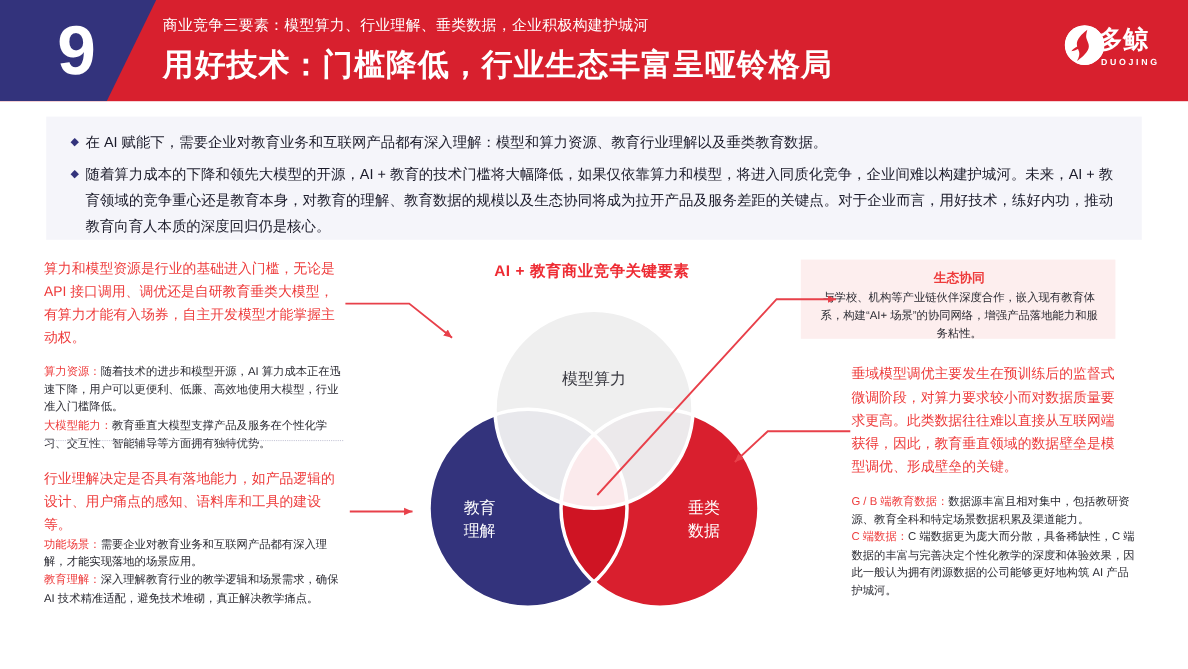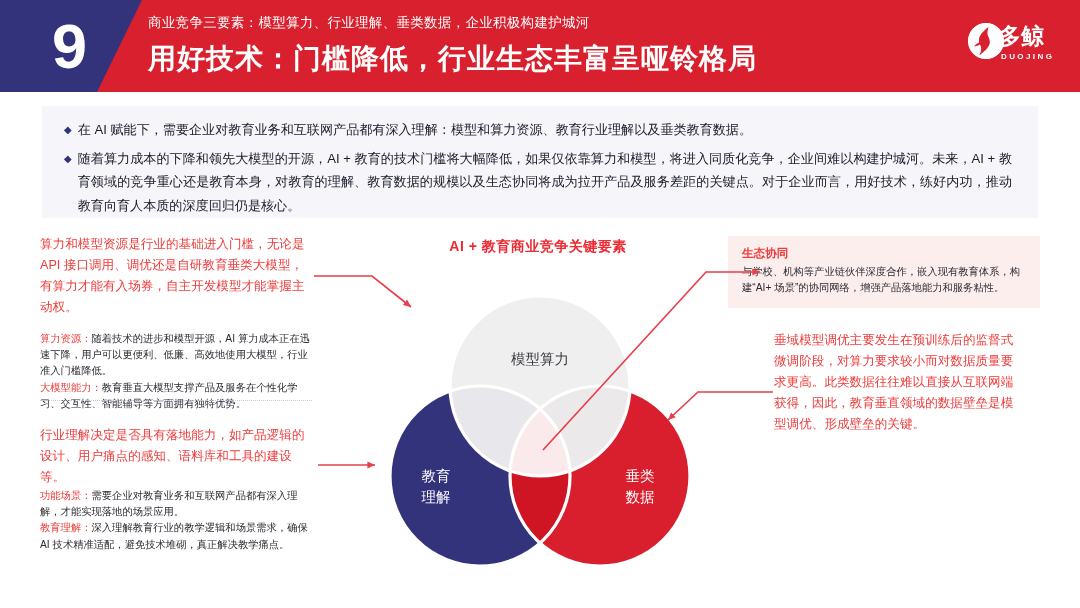--- a/index.html
+++ b/index.html
@@ -137,23 +137,24 @@
   
   #left-bottom {
     position: absolute; left: 40px; top: 425px;
     width: 272px;
   }
   #left-bottom-detail { margin-top: 0; }
 
   
   #right-card {
     position: absolute; left: 728px; top: 236px;
-    width: 312px; height: 72px;
+    width: 286px; height: 72px;
     background: #fdeeee;
     padding: 8px 12px 8px 14px;
+    text-align: center;
   }
   #right-card-title {
     color: #ee3b3b;
     font-size: 11.6px; font-weight: bold;
     line-height: 17px;
   }
   #right-card-body {
     color: #2b2b33;
     font-size: 10.3px;
     line-height: 16.2px;
@@ -174,21 +175,21 @@
   
   #venn-title {
     position: absolute; left: 388px; top: 238px;
     width: 300px;
     text-align: center;
     color: #ee2b33;
     font-size: 14px; font-weight: bold;
     letter-spacing: .5px;
   }
   #venn {
-    position: absolute; left: 368px; top: 276px;
+    position: absolute; left: 368px; top: 262px;
     width: 344px; height: 300px;
   }
   .venn-label {
     position: absolute;
     text-align: center;
     font-size: 14.5px;
     line-height: 21px;
   }
   #lbl-model {
     left: 112px; top: 73px; width: 120px;
@@ -274,20 +275,28 @@
 
   <div id="right-card">
     <div id="right-card-title">生态协同</div>
     <div id="right-card-body">与学校、机构等产业链伙伴深度合作，嵌入现有教育体系，构建“AI+ 场景”的协同网络，增强产品落地能力和服务粘性。</div>
   </div>
 
   <div id="right-mid">
     <div class="lead">垂域模型调优主要发生在预训练后的监督式微调阶段，对算力要求较小而对数据质量要求更高。此类数据往往难以直接从互联网端获得，因此，教育垂直领域的数据壁垒是模型调优、形成壁垒的关键。</div>
   </div>
 
+  <div id="right-bottom" class="detail">
+    <div>
+      <span class="detail-term">G / B 端教育数据：</span><span>数据源丰富且相对集中，包括教研资源、教育全科和特定场景数据积累及渠道能力。</span>
+    </div>
+    <div>
+      <span class="detail-term">C 端数据：</span><span>C 端数据更为庞大而分散，具备稀缺性，C 端数据的丰富与完善决定个性化教学的深度和体验效果，因此一般认为拥有闭源数据的公司能够更好地构筑 AI 产品护城河。</span>
+    </div>
+  </div>
 
   <div id="venn-title">AI + 教育商业竞争关键要素</div>
 
   <div id="venn">
     <svg width="344" height="300" viewBox="0 0 344 300">
       <defs>
         <clipPath id="clip-edu">
             <circle cx="112" cy="200" r="90"></circle>
           </clipPath>
         <clipPath id="clip-data">

